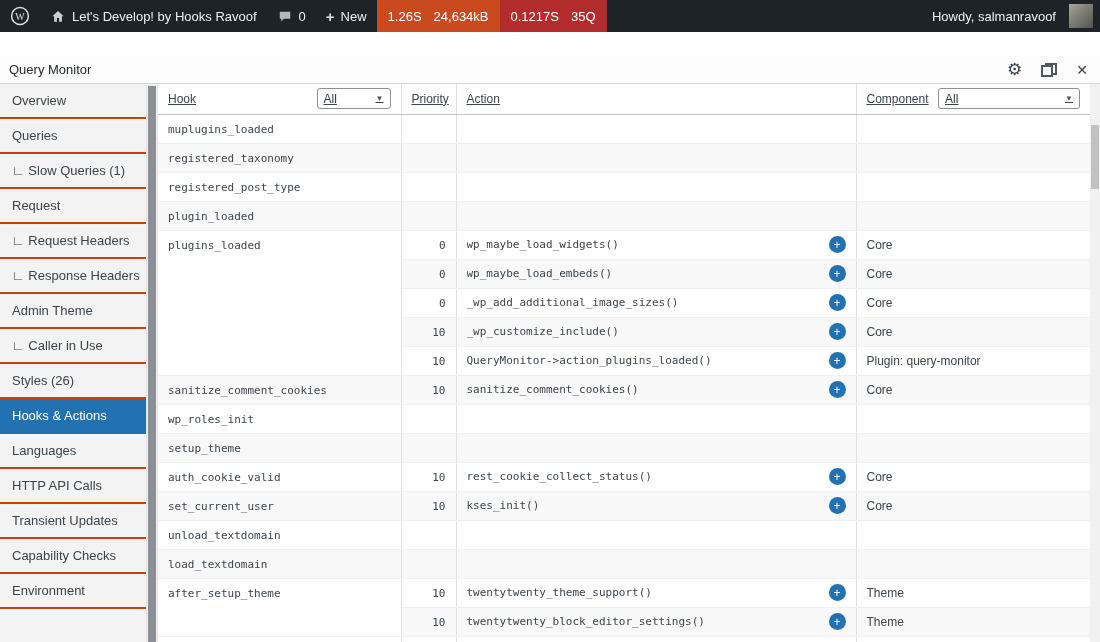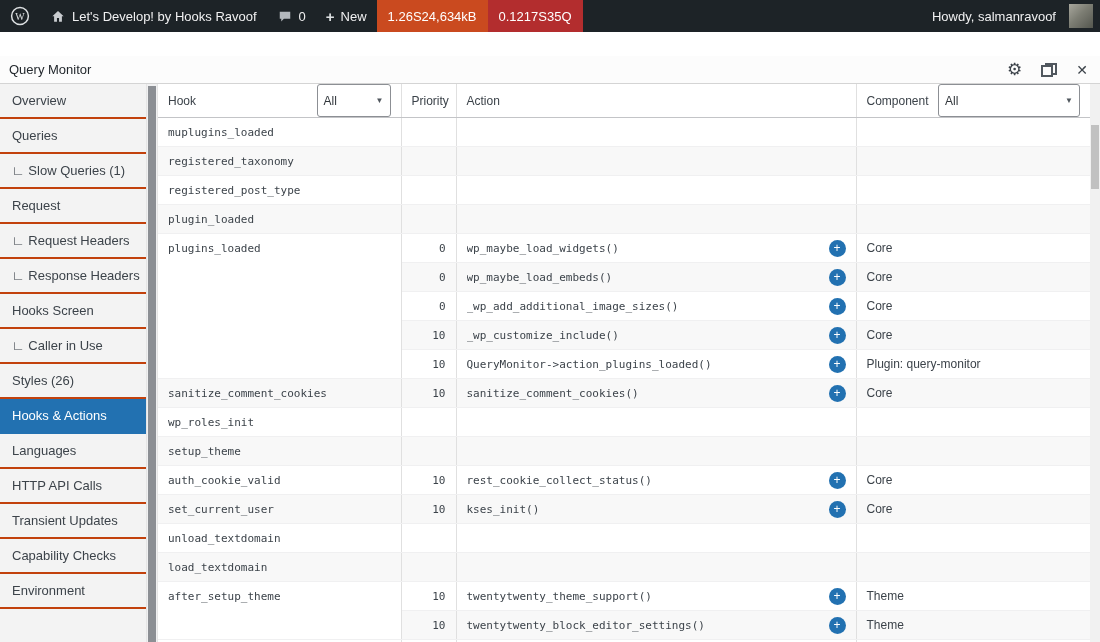--- a/index.html
+++ b/index.html
@@ -10,21 +10,21 @@
   .screen { width: 1100px; height: 642px; display: flex; flex-direction: column; overflow: hidden; }
 
   
   .admin-bar { height: 32px; flex: none; background: var(--adminbar-bg, #1d2327);
     color: #f0f0f1; display: flex; justify-content: space-between; align-items: stretch; font-size: 13px; }
   .ab-left, .ab-right { display: flex; align-items: stretch; }
   .ab-item { display: flex; align-items: center; padding: 0 10px; gap: 6px; white-space: nowrap; }
   .ab-item .count { color: #f0f0f1; }
   .plus-glyph { font-size: 15px; font-weight: bold; line-height: 1; color: #dde0e2; }
   .qm-stats { padding: 0; gap: 0; }
-  .qm-seg { display: flex; align-items: center; gap: 0; height: 32px; padding: 0 11px; color: #fff; }
+  .qm-seg { display: flex; align-items: center; gap: 12px; height: 32px; padding: 0 11px; color: #fff; }
   .seg-time { background: var(--qm-time-bg, #ca4a1f); }
   .seg-db   { background: var(--qm-db-bg, #b32d2e); }
   .howdy { padding-right: 7px; }
   .avatar { width: 24px; height: 24px; flex: none; margin-left: 7px;
     background: linear-gradient(135deg, #a8a79d 0%, #7d7e74 45%, #54564e 100%); }
 
   
   .qm-titlebar { height: 28px; flex: none; background: #fcfcfc; border-bottom: 1px solid #d4d4d4;
     display: flex; align-items: center; justify-content: space-between; padding: 0 12px 0 9px;
     font-size: 13px; color: #23282d; margin-top: 24px; }
@@ -50,27 +50,27 @@
   .qm-content { flex: 1; overflow: hidden; background: #fff; }
 
   .ct-scrollbar { width: 10px; flex: none; background: #f1f1f1; position: relative; }
   .ct-scrollbar .thumb { position: absolute; top: 41px; left: 1px; right: 1px; height: 64px; background: #c1c1c1; }
 
   
   table.hooks-table { width: 100%; border-collapse: collapse; table-layout: fixed; }
   col.w-hook { width: 243px; } col.w-priority { width: 55px; } col.w-action { width: 400px; } col.w-component { width: auto; }
 
   thead th { height: 30px; padding: 0 10px; font-weight: 400; font-size: 12px; text-align: left;
-    color: #3c434a; background: #fff; border-bottom: 1px solid #c3c4c7; vertical-align: middle; }
+    color: #3c434a; background: #fff; border-bottom: 1px solid #c3c4c7; vertical-align: middle; text-decoration: underline; }
   thead th.col-hook, thead th.col-priority, thead th.col-action { border-right: 1px solid #e0e0e0; }
   .th-flex { display: flex; align-items: center; justify-content: space-between; }
 
   .qm-select { display: inline-flex; align-items: center; justify-content: space-between;
     border: 1px solid #8c8f94; border-radius: 3px; background: #fff; padding: 2px 6px;
-    font-size: 12px; color: #32373c; height: 33px; }
+    font-size: 12px; color: #32373c; height: 21px; }
   .sel-hook { width: 74px; }
   .sel-component { width: 142px; }
   .qm-select .arrow { font-size: 8px; color: #50575e; margin-left: 6px; }
 
   tbody td { height: 29px; padding: 8px 10px 0 10px; vertical-align: top;
     font-family: "DejaVu Sans Mono", "Liberation Mono", monospace; font-size: 11px; line-height: 13px;
     color: #3c434a; border-bottom: 1px solid #f0f0f1; overflow: hidden; white-space: nowrap; }
   tbody td.col-hook, tbody td.col-priority, tbody td.col-action { border-right: 1px solid #e0e0e0; }
   tbody td.col-priority { text-align: right; }
   tbody td.col-component { font-family: "Liberation Sans", sans-serif; font-size: 12px; }
@@ -142,21 +142,21 @@
 
   <div class="qm-main">
 
     <nav class="qm-sidebar" id="qm-sidebar">
         <a class="qm-sb-item">Overview</a>
         <a class="qm-sb-item">Queries</a>
         <a class="qm-sb-item">∟ Slow Queries (1)</a>
         <a class="qm-sb-item">Request</a>
         <a class="qm-sb-item">∟ Request Headers</a>
         <a class="qm-sb-item">∟ Response Headers</a>
-        <a class="qm-sb-item">Hooks Screen</a>
+        <a class="qm-sb-item">Admin Theme</a>
         <a class="qm-sb-item">∟ Caller in Use</a>
         <a class="qm-sb-item">Styles (26)</a>
         <a class="qm-sb-item active">Hooks &amp; Actions</a>
         <a class="qm-sb-item">Languages</a>
         <a class="qm-sb-item">HTTP API Calls</a>
         <a class="qm-sb-item">Transient Updates</a>
         <a class="qm-sb-item">Capability Checks</a>
         <a class="qm-sb-item">Environment</a>
       </nav>
 

